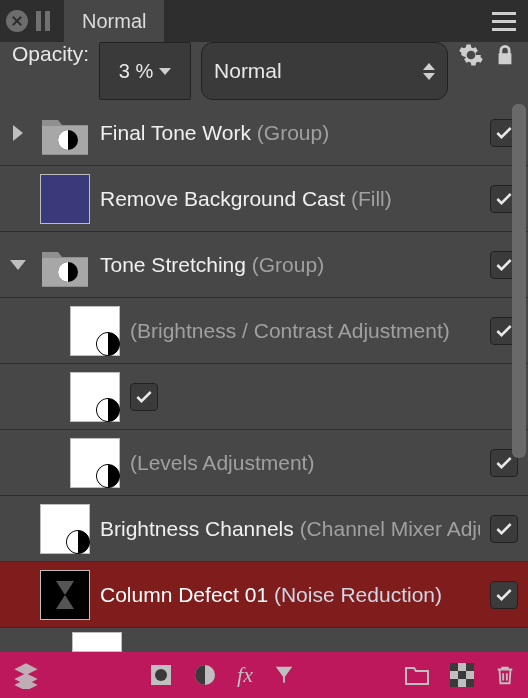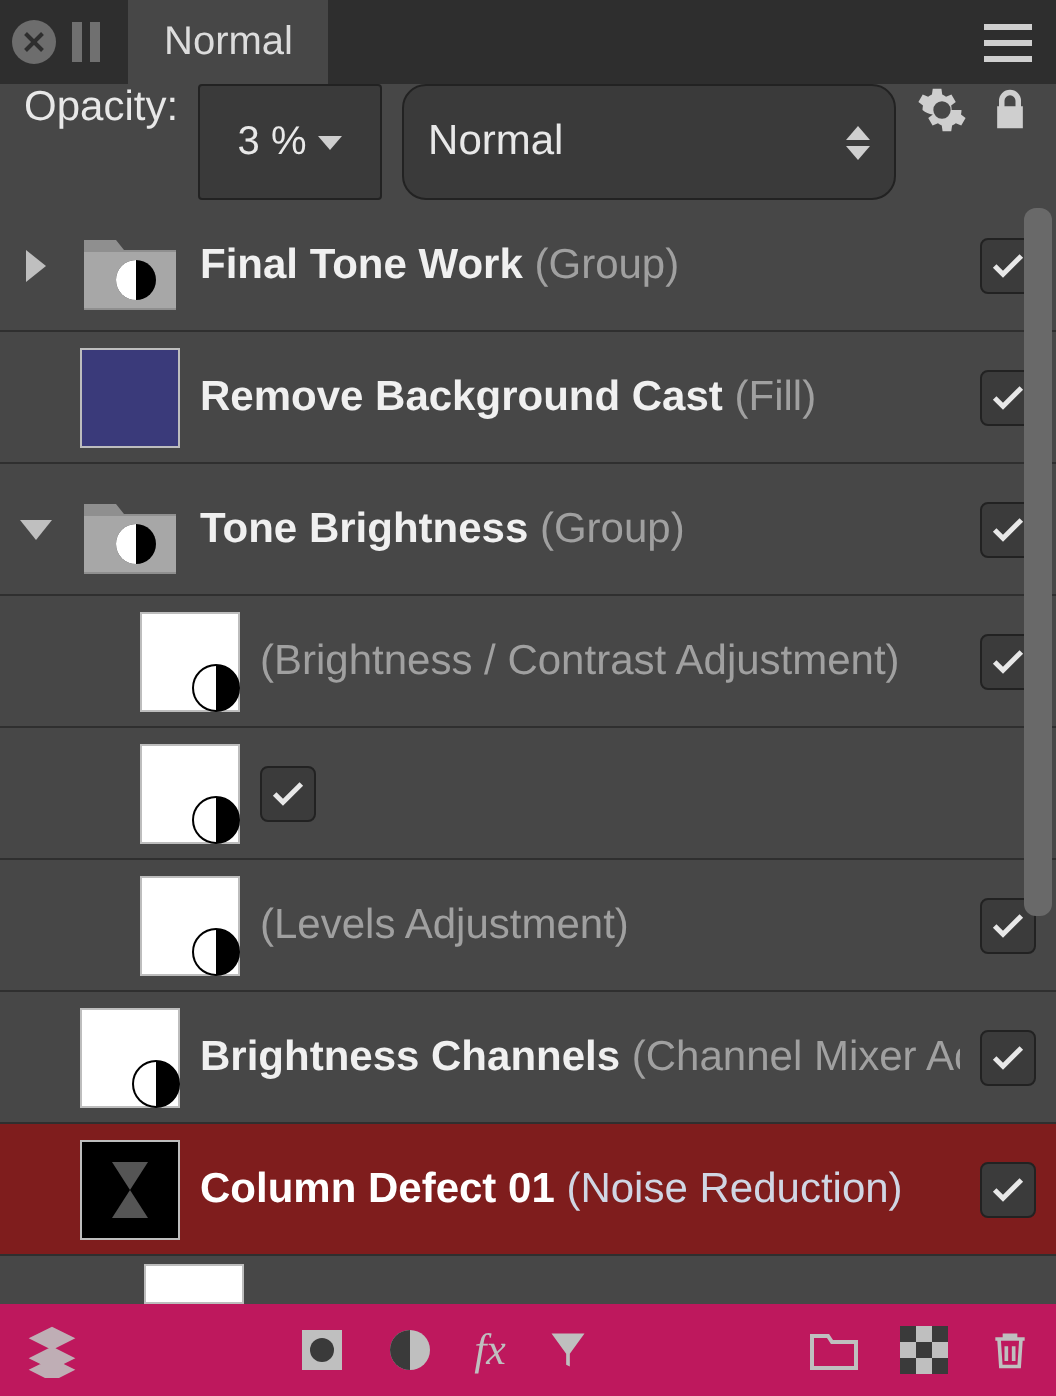--- a/index.html
+++ b/index.html
@@ -199,21 +199,21 @@
   }
   .cd-hourglass::before { top:0; border-top: 14px solid #555; }
   .cd-hourglass::after  { bottom:0; border-bottom: 14px solid #555; }
   .label-wrap {
     flex: 1;
     font-size: 21px;
     white-space: nowrap;
     overflow: hidden;
     text-overflow: clip;
   }
-  .label-main { font-weight: 700; color: #f0f0f0; }
+  .label-main { font-weight: 400; color: #f0f0f0; }
   .layer-row.selected .label-main { color: #ffffff; }
   .label-sub { color: #a0a0a0; font-weight: 400; }
   .layer-row.selected .label-sub { color: #d0d6e4; }
   .vis-check {
     width: 28px; height: 28px;
     background: #3b3b3b;
     border: 1px solid #222;
     border-radius: 4px;
     display:flex; align-items:center; justify-content:center;
     flex-shrink: 0;
@@ -337,21 +337,21 @@
       </div>
     <div class="thumb thumb-folder">
       <svg width="50" height="44" viewBox="0 0 50 44">
           <path fill="#8f8f8f" d="M2 6h16l4 5h26v30H2z"></path>
           <rect x="2" y="12" width="46" height="28" fill="#a7a7a7"></rect>
           <circle cx="28" cy="26" r="10" fill="#000"></circle>
           <path d="M28 16a10 10 0 000 20V16z" fill="#fff"></path>
         </svg>
     </div>
     <div class="label-wrap">
-      <span class="label-main">Tone Brightness</span>
+      <span class="label-main">Tone Stretching</span>
       <span class="label-sub">(Group)</span>
     </div>
     <div class="vis-check">
       <svg width="20" height="20" viewBox="0 0 24 24" fill="none" stroke="#e8e8e8" stroke-width="3">
           <path d="M4 12l5 5L20 6"></path>
         </svg>
     </div>
   </div>
 
   <div class="layer-row" style="padding-left:36px;">

